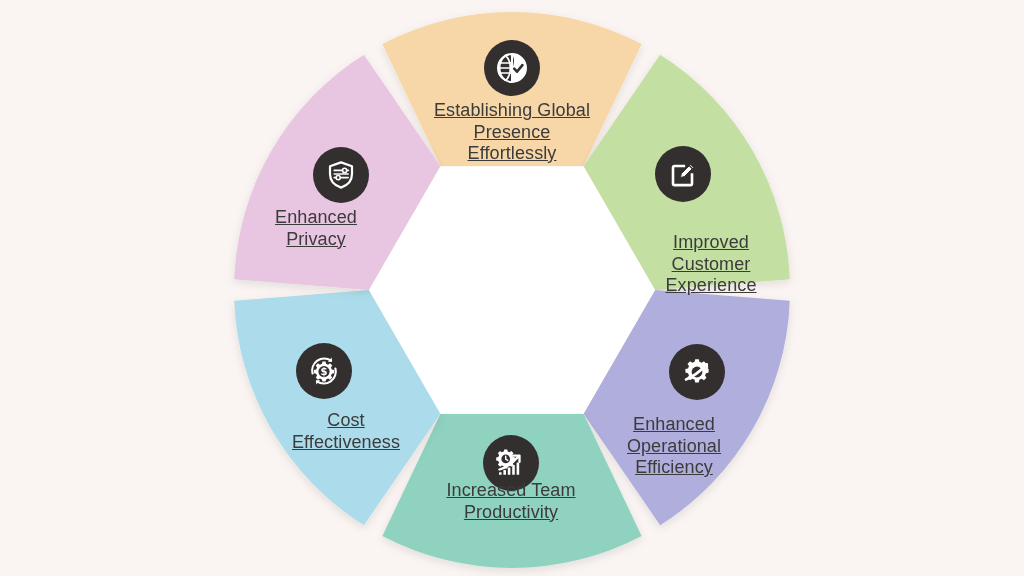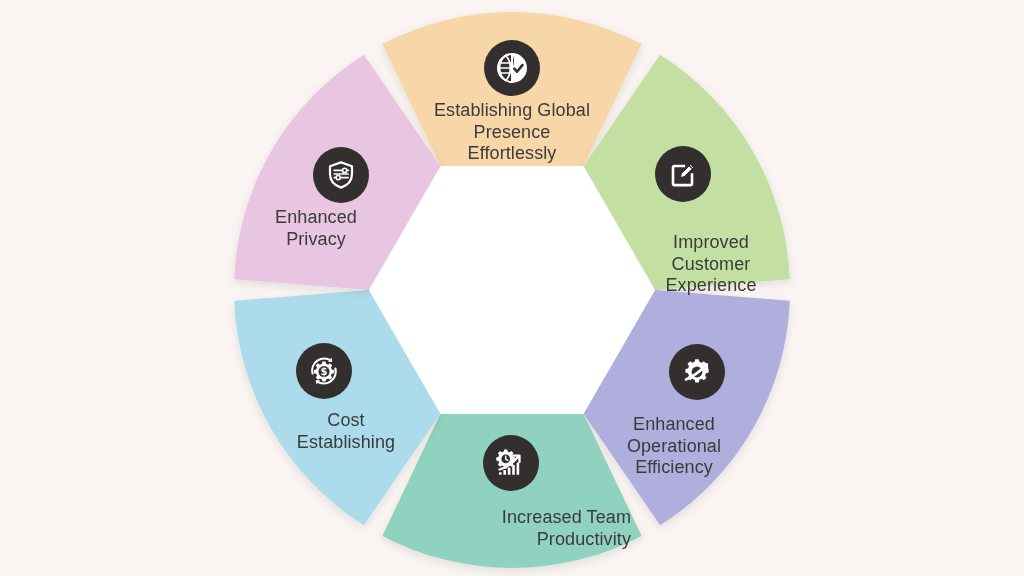--- a/index.html
+++ b/index.html
@@ -27,20 +27,21 @@
   }
   .seg-label {
     position: absolute;
     text-align: center;
     color: #3b3b3b;
     font-size: 18px;
     line-height: 21.5px;
     letter-spacing: 0.1px;
     white-space: pre-line;
     font-family: "Liberation Sans", sans-serif;
+    text-decoration: underline;
   }
   .icon-badge {
     position: absolute;
     width: 56px;
     height: 56px;
     border-radius: 50%;
     background: #332f2f;
     display: flex;
     align-items: center;
     justify-content: center;
@@ -124,38 +125,38 @@
       <path d="M19.2 9.6 h6.3 v6.3" fill="none" stroke="#ffffff" stroke-width="2.3" stroke-linecap="round" stroke-linejoin="round"></path>
       <g fill="#ffffff">
         <rect x="5" y="26.2" width="2.6" height="2.6" rx="0.5"></rect>
         <rect x="9.4" y="24" width="2.6" height="4.8" rx="0.5"></rect>
         <rect x="13.8" y="21.5" width="2.6" height="7.3" rx="0.5"></rect>
         <rect x="18.2" y="19" width="2.6" height="9.8" rx="0.5"></rect>
         <rect x="22.6" y="16.5" width="2.6" height="12.3" rx="0.5"></rect>
       </g>
     </svg>
   </div>
-  <div class="seg-label" style="left:391px; top:507px; width:240px;text-align:right;">Increased Team
+  <div class="seg-label" style="left:391px; top:480px; width:240px;">Increased Team
 Productivity</div>
 
   <div class="icon-badge" style="left:296px; top:343px;">
     <svg width="34" height="34" viewBox="0 0 34 34" aria-hidden="true">
       <path d="M5.6 19.5 A12 12 0 0 1 24 6.6" fill="none" stroke="#ffffff" stroke-width="2.2" stroke-linecap="round"></path>
       <path d="M28.4 14.5 A12 12 0 0 1 10 27.4" fill="none" stroke="#ffffff" stroke-width="2.2" stroke-linecap="round"></path>
       <path d="M24.6 3.4 l0.6 4.2 l-4.2 0.4 z" fill="#ffffff"></path>
       <path d="M9.4 30.6 l-0.6 -4.2 l4.2 -0.4 z" fill="#ffffff"></path>
       <g fill="#ffffff">
         <path d="M15.4 7.6 h3.2 l0.5 2.2 l2 0.85 l1.9 -1.3 l2.25 2.25 l-1.3 1.9 l0.85 2 l2.2 0.5 v3.2 l-2.2 0.5 l-0.85 2 l1.3 1.9 l-2.25 2.25 l-1.9 -1.3 l-2 0.85 l-0.5 2.2 h-3.2 l-0.5 -2.2 l-2 -0.85 l-1.9 1.3 l-2.25 -2.25 l1.3 -1.9 l-0.85 -2 l-2.2 -0.5 v-3.2 l2.2 -0.5 l0.85 -2 l-1.3 -1.9 l2.25 -2.25 l1.9 1.3 l2 -0.85 z"></path>
       </g>
       <circle cx="17" cy="17.6" r="5.6" fill="#332f2f"></circle>
       <text x="17" y="21.3" font-family="DejaVu Sans, sans-serif" font-size="10" font-weight="bold" fill="#ffffff" text-anchor="middle">$</text>
     </svg>
   </div>
   <div class="seg-label" style="left:246px; top:410px; width:200px;">Cost
-Establishing</div>
+Effectiveness</div>
 
   <div class="icon-badge" style="left:313px; top:147px;">
     <svg width="32" height="32" viewBox="0 0 32 32" aria-hidden="true">
       <path d="M16 3.4 L27 7.2 V15 c0 6.8 -4.6 11.4 -11 13.6 C9.6 26.4 5 21.8 5 15 V7.2 z" fill="none" stroke="#ffffff" stroke-width="2.2" stroke-linejoin="round"></path>
       <circle cx="19.6" cy="11.4" r="2.1" fill="none" stroke="#ffffff" stroke-width="1.6"></circle>
       <path d="M17.6 11.4 H9.2" stroke="#ffffff" stroke-width="1.6" stroke-linecap="round"></path>
       <path d="M21.7 11.4 H23.4" stroke="#ffffff" stroke-width="1.6" stroke-linecap="round"></path>
       <circle cx="13.2" cy="18.6" r="2.1" fill="none" stroke="#ffffff" stroke-width="1.6"></circle>
       <path d="M15.3 18.6 H23.2" stroke="#ffffff" stroke-width="1.6" stroke-linecap="round"></path>
       <path d="M11.1 18.6 H9.1" stroke="#ffffff" stroke-width="1.6" stroke-linecap="round"></path>

